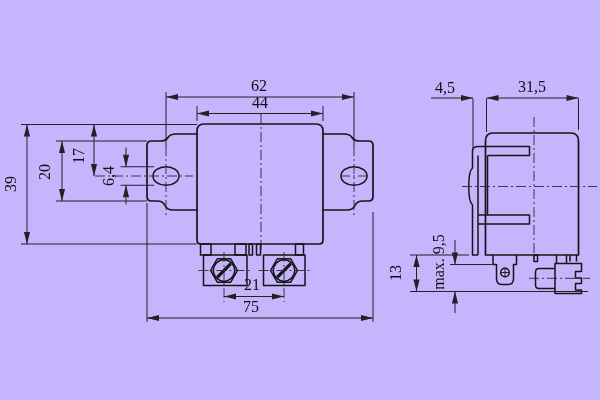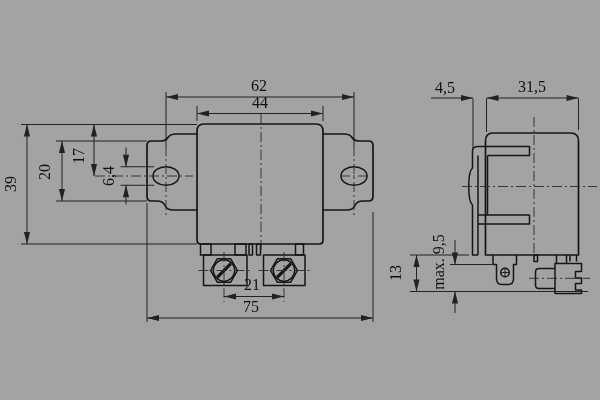--- a/index.html
+++ b/index.html
@@ -1,16 +1,16 @@
 <!DOCTYPE html>
 <html><head>
 <meta charset="utf-8">
 <style>
   html,body{margin:0;padding:0;background:#ffffff;}
-  #stage{position:relative;width:600px;height:400px;background:#a3a3a3;overflow:hidden;
+  #stage{position:relative;width:600px;height:400px;background:#c4b5fd;overflow:hidden;
          font-family:"Liberation Serif", "DejaVu Serif", serif;}
   svg{position:absolute;left:0;top:0;}
   .obj{stroke:#161616;stroke-width:1.7;fill:none;stroke-linecap:round;stroke-linejoin:round;}
   .obj2{stroke:#161616;stroke-width:1.5;fill:none;stroke-linejoin:round;}
   .dim{stroke:#222222;stroke-width:1;fill:none;}
   .cl{stroke:#2a2a2a;stroke-width:0.9;fill:none;stroke-dasharray:10 3 2 3;}
   .slot{stroke:#161616;stroke-width:3.2;fill:none;}
   text{font-family:"Liberation Serif", "DejaVu Serif", serif;font-size:16px;fill:#111111;}
 </style>
 </head>

